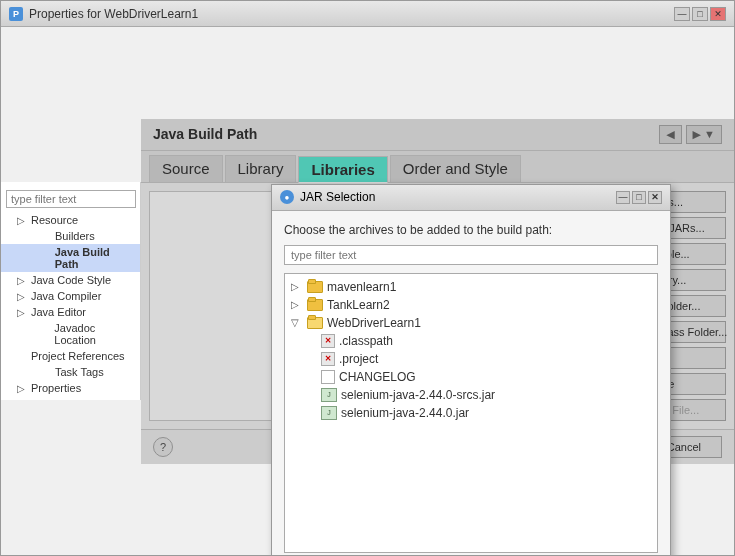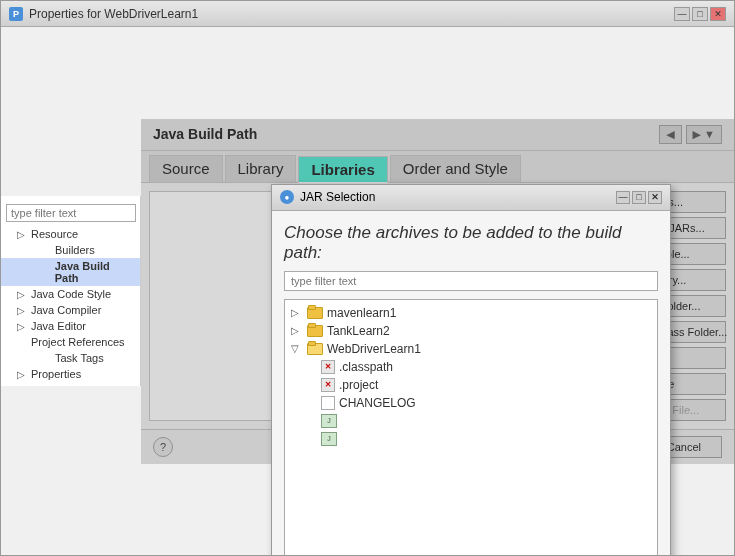--- a/index.html
+++ b/index.html
@@ -289,24 +289,23 @@
     }
 
     .modal-btn.close-btn { font-weight: bold; }
 
     .modal-body {
       padding: 12px;
       flex: 1;
     }
 
     .modal-description {
-      font-size: 17px;
+      font-size: 12px;
       color: #333;
       margin-bottom: 8px;
-      font-style: italic;
     }
 
     .modal-filter {
       width: 100%;
       padding: 3px 6px;
       border: 1px solid #aaa;
       font-size: 11px;
       margin-bottom: 8px;
       color: #aaa;
       background: white;
@@ -505,20 +504,24 @@
         <span>Java Code Style</span>
       </div>
       <div class="sidebar-item indent1">
         <span class="expand-arrow">▷</span>
         <span>Java Compiler</span>
       </div>
       <div class="sidebar-item indent1">
         <span class="expand-arrow">▷</span>
         <span>Java Editor</span>
       </div>
+      <div class="sidebar-item indent2">
+        <span class="expand-arrow"> </span>
+        <span>Javadoc Location</span>
+      </div>
       <div class="sidebar-item indent1">
         <span class="expand-arrow"> </span>
         <span>Project References</span>
       </div>
       <div class="sidebar-item indent2">
         <span class="expand-arrow"> </span>
         <span>Task Tags</span>
       </div>
       <div class="sidebar-item indent1">
         <span class="expand-arrow">▷</span>
@@ -634,25 +637,27 @@
 
               <div class="tree-item tree-indent-1">
                 <span class="tree-expand"> </span>
                 <span class="file-icon-doc"></span>
                 <span>CHANGELOG</span>
               </div>
 
               <div class="tree-item tree-indent-1">
                 <span class="tree-expand"> </span>
                 <span class="file-icon-jar">J</span>
+                <span>selenium-java-2.44.0-srcs.jar</span>
               </div>
 
               <div class="tree-item tree-indent-1">
                 <span class="tree-expand"> </span>
                 <span class="file-icon-jar">J</span>
+                <span>selenium-java-2.44.0.jar</span>
               </div>
             </div>
           </div>
 
           <div class="modal-footer">
             <button class="modal-ok-btn">OK</button>
             <button class="modal-cancel-btn">Cancel</button>
           </div>
         </div>
       </div>

